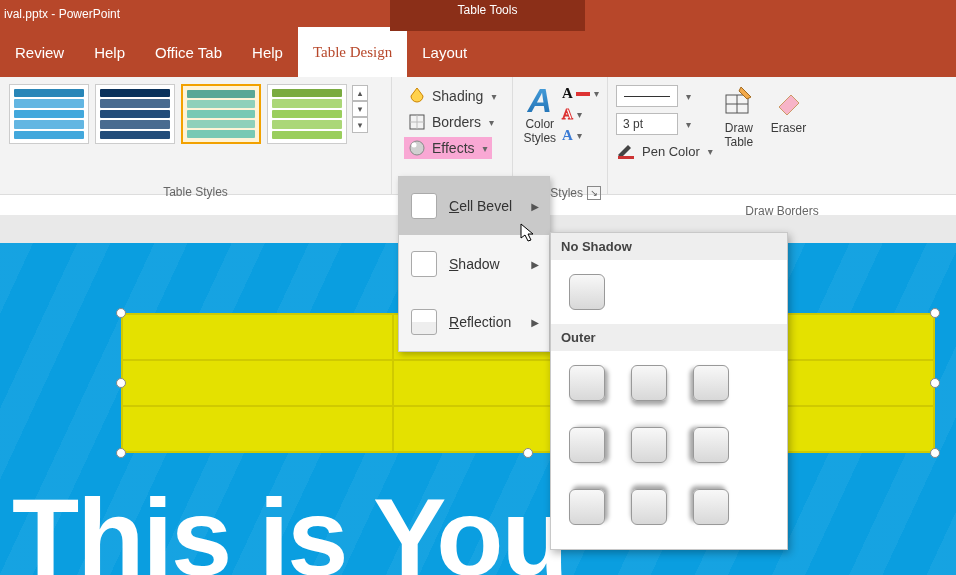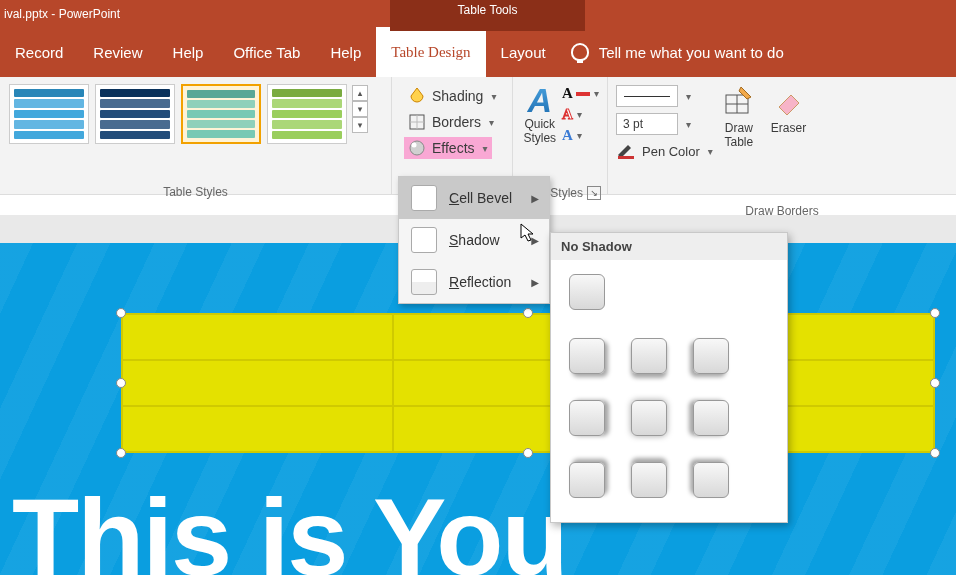--- a/index.html
+++ b/index.html
@@ -59,21 +59,21 @@
   .bigtext { position:absolute; left:12px; top:230px; font-size:110px; font-weight:800; color:#fff; letter-spacing:-2px; }
   .sel-table { position:absolute; left:121px; top:70px; width:814px; height:140px; }
   .sel-table table { width:100%; height:100%; border-collapse:collapse; }
   .sel-table td { background:#e4e100; border:2px solid #cfca00; }
   .handle { width:10px; height:10px; background:#fff; border:1px solid #888; border-radius:50%; position:absolute; }
   .rot { position:absolute; left:50%; top:-28px; transform:translateX(-50%); }
   .rot svg { display:block; }
 
   
   .fx-popup { position:absolute; left:398px; top:176px; width:152px; background:#f5f5f5; border:1px solid #c8c8c8; box-shadow:2px 3px 6px rgba(0,0,0,0.25); z-index:50; }
-  .fx-item { display:flex; align-items:center; gap:12px; padding:8px 12px; font-size:14px; color:#333; cursor:pointer; position:relative; }
+  .fx-item { display:flex; align-items:center; gap:12px; padding:16px 12px; font-size:14px; color:#333; cursor:pointer; position:relative; }
   .fx-item .sw { width:26px; height:26px; border:1px solid #aaa; border-radius:3px; background:#fff; }
   .fx-item .arr { position:absolute; right:10px; font-size:10px; color:#555; }
   .fx-item.hover { background:#c9c9c9; }
   .fx-item .ul { text-decoration: underline; }
 
   
   .shadow-fly { position:absolute; left:550px; top:232px; width:238px; background:#fff; border:1px solid #c8c8c8; box-shadow:2px 3px 8px rgba(0,0,0,0.3); z-index:60; padding-bottom:10px; }
   .sf-head { background:#eee; padding:6px 10px; font-size:13px; font-weight:600; color:#444; }
   .sf-grid { display:flex; flex-wrap:wrap; gap:26px; padding:14px 18px; }
   .sf-sw { width:36px; height:36px; border:1px solid #999; border-radius:6px; background:linear-gradient(#f8f8f8,#d8d8d8); cursor:pointer; }
@@ -83,31 +83,26 @@
 </style>
 </head>
 <body>
 
 <div class="titlebar">
   <span class="fname">ival.pptx - PowerPoint</span>
   <span class="tabletools">Table Tools</span>
 </div>
 
 <div class="tabs">
-  <div class="tab">Record</div>
   <div class="tab">Review</div>
   <div class="tab">Help</div>
   <div class="tab">Office Tab</div>
   <div class="tab">Help</div>
   <div class="tab active">Table Design</div>
   <div class="tab">Layout</div>
-  <div class="tell">
-    <span class="bulb"></span>
-    <span>Tell me what you want to do</span>
-  </div>
 </div>
 
 <div class="ribbon">
 
   <div class="group" style="width:392px">
     <div class="group-body">
       <div id="style-gallery" style="display:flex">
           <div class="style-thumb">
             <div class="st-row st-head" style="background: rgb(47, 158, 216);"></div>
             <div class="st-row" style="background: rgb(47, 158, 216); opacity: 0.75;"></div>
@@ -179,21 +174,21 @@
           <span class="drop">▾</span>
       </div>
     </div>
     <div class="group-label">&nbsp;</div>
   </div>
 
   <div class="group">
     <div class="group-body">
       <div class="wa-col">
         <span class="bigA">A</span>
-        <span style="font-size:12px;color:#3b3b3b;white-space:pre;text-align:center">Quick
+        <span style="font-size:12px;color:#3b3b3b;white-space:pre;text-align:center">Color
 Styles</span>
       </div>
       <div class="wa-mini">
         <div class="row">
             <span class="smA" style="color:#111">A</span>
             <span style="width:14px;height:4px;background:#d33;display:inline-block;margin-left:1px"></span>
             <span class="drop">▾</span>
           </div>
         <div class="row">
             <span class="smA" style="color:#fff;-webkit-text-stroke:1px #d33">A</span>
@@ -313,20 +308,21 @@
     <span><span class="ul">R</span><span>eflection</span></span>
     <span class="arr">▶</span>
   </div>
 </div>
 
 <div class="shadow-fly">
   <div class="sf-head">No Shadow</div>
   <div class="sf-grid">
     <div class="sf-sw"></div>
   </div>
+  <div class="sf-head">Outer</div>
   <div class="sf-grid">
     <div class="sf-sw" style="box-shadow:3px 3px 4px rgba(0,0,0,0.35)"></div>
     <div class="sf-sw" style="box-shadow:0 4px 4px rgba(0,0,0,0.35)"></div>
     <div class="sf-sw" style="box-shadow:-3px 3px 4px rgba(0,0,0,0.35)"></div>
     <div class="sf-sw" style="box-shadow:4px 0 4px rgba(0,0,0,0.35)"></div>
     <div class="sf-sw" style="box-shadow:0 0 6px rgba(0,0,0,0.35)"></div>
     <div class="sf-sw" style="box-shadow:-4px 0 4px rgba(0,0,0,0.35)"></div>
     <div class="sf-sw" style="box-shadow:3px -3px 4px rgba(0,0,0,0.35)"></div>
     <div class="sf-sw" style="box-shadow:0 -4px 4px rgba(0,0,0,0.35)"></div>
     <div class="sf-sw" style="box-shadow:-3px -3px 4px rgba(0,0,0,0.35)"></div>

